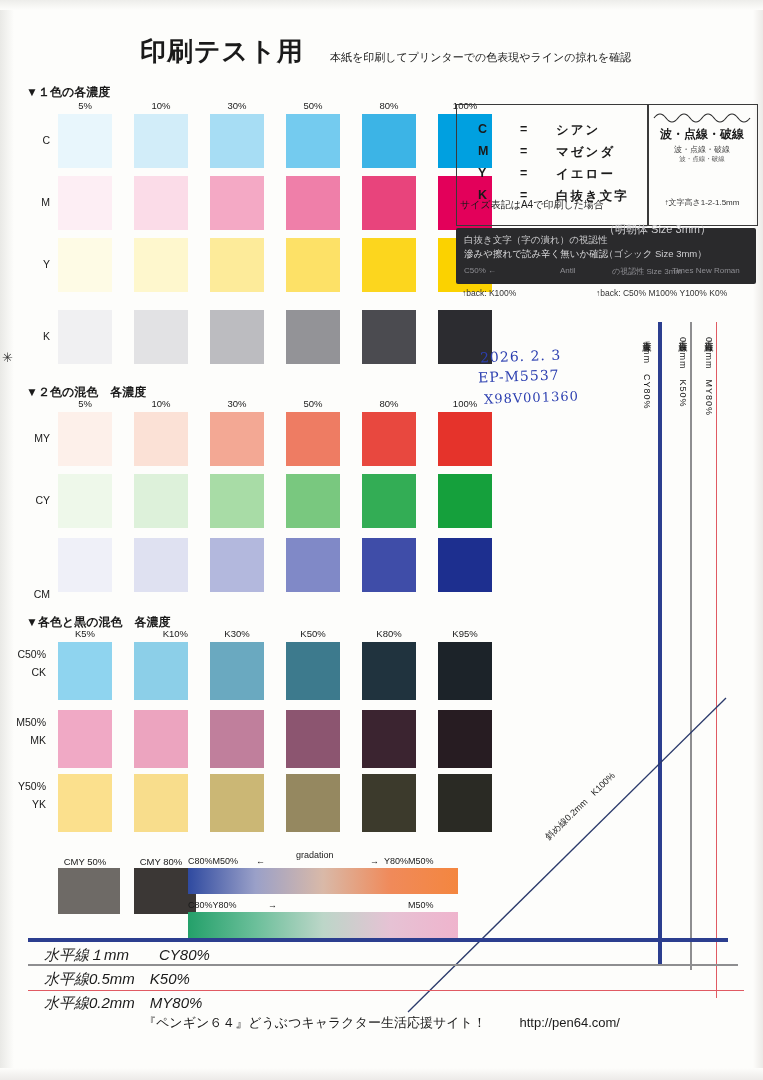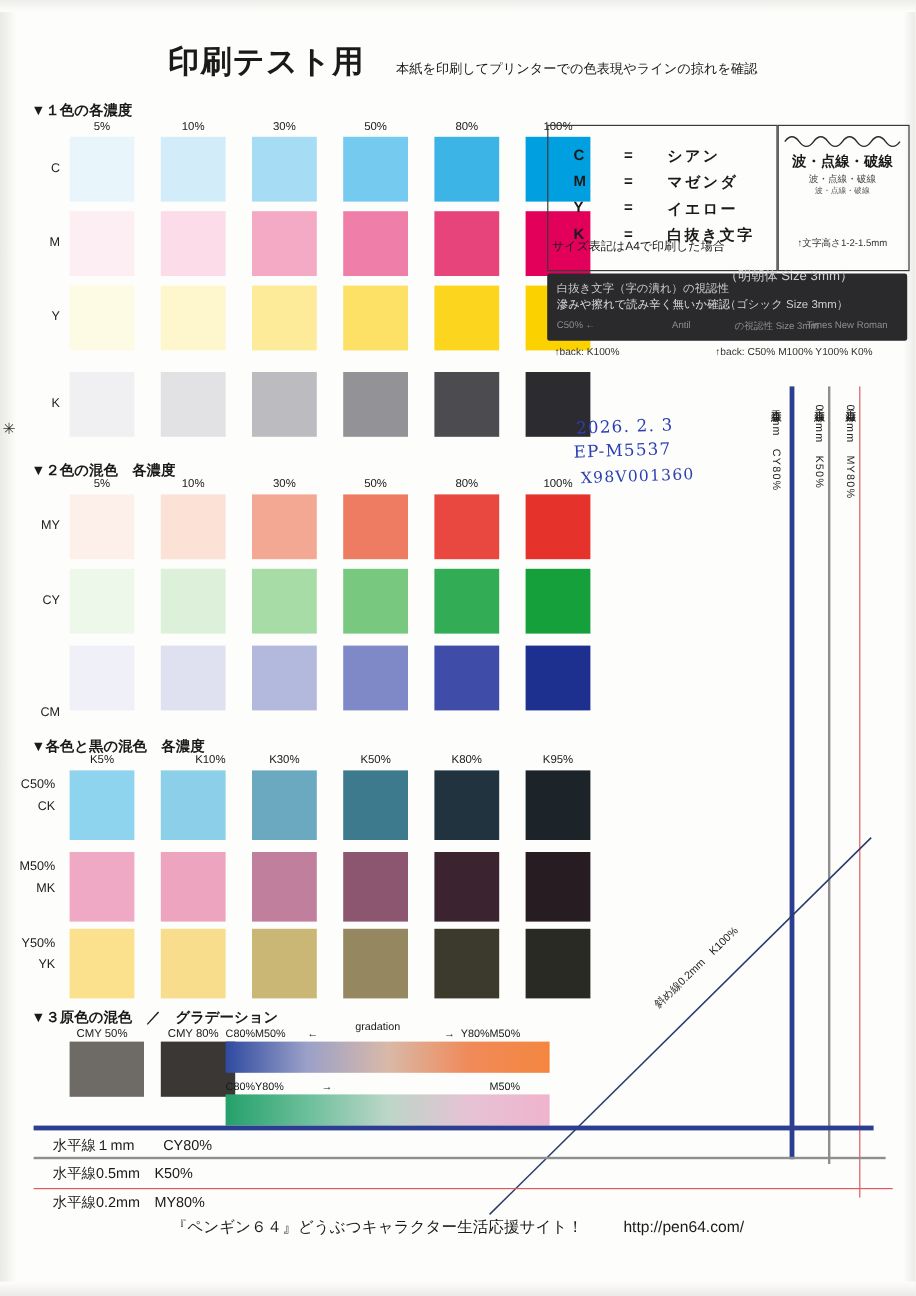--- a/index.html
+++ b/index.html
@@ -86,21 +86,21 @@
   }
   .diag-label{position:absolute;font-size:9px;color:#222;}
 
   
   .gradbar{position:absolute;height:26px;}
   .gradlbl{position:absolute;font-size:9px;}
   .arrowtxt{position:absolute;font-size:9px;}
 
   
   .hline{position:absolute;}
-  .hlbl{position:absolute;font-size:12px;}
+  .hlbl{position:absolute;font-size:15px;font-style:italic;}
 
   .footer{
     position:absolute;left:0;top:1014px;width:763px;text-align:center;
     font-size:13px;
   }
   .footer .url{margin-left:30px;}
   .smallmark{position:absolute;left:2px;top:350px;font-size:13px;color:#333;}
 </style>
 </head>
 <body>
@@ -263,21 +263,20 @@
       <div class="swatch" style="left: 362px; top: 710px; height: 58px; background: rgb(59, 36, 48);"></div>
       <div class="swatch" style="left: 438px; top: 710px; height: 58px; background: rgb(39, 28, 34);"></div>
       <div class="swatch" style="left: 58px; top: 774px; height: 58px; background: rgb(251, 224, 141);"></div>
       <div class="swatch" style="left: 134px; top: 774px; height: 58px; background: rgb(248, 221, 140);"></div>
       <div class="swatch" style="left: 210px; top: 774px; height: 58px; background: rgb(203, 183, 117);"></div>
       <div class="swatch" style="left: 286px; top: 774px; height: 58px; background: rgb(149, 136, 96);"></div>
       <div class="swatch" style="left: 362px; top: 774px; height: 58px; background: rgb(60, 58, 44);"></div>
       <div class="swatch" style="left: 438px; top: 774px; height: 58px; background: rgb(42, 42, 36);"></div>
     </div>
 
-  <div class="sec-head" style="left:26px;top:840px;">▼３原色の混色　／　グラデーション</div>
   <div class="pct-lbl" style="left:58px;top:856px;">CMY 50%</div>
   <div class="pct-lbl" style="left:134px;top:856px;">CMY 80%</div>
   <div class="swatch" id="cmy50" style="left: 58px; top: 868px; width: 62px; height: 46px; background: rgb(110, 106, 102);"></div>
   <div class="swatch" id="cmy80" style="left: 134px; top: 868px; width: 62px; height: 46px; background: rgb(59, 55, 53);"></div>
 
   <div class="gradlbl" style="left:188px;top:856px;">C80%M50%</div>
   <div class="arrowtxt" style="left:256px;top:856px;">←</div>
   <div class="gradlbl" style="left:296px;top:850px;">gradation</div>
   <div class="arrowtxt" style="left:370px;top:856px;">→</div>
   <div class="gradlbl" style="left:384px;top:856px;">Y80%M50%</div>

